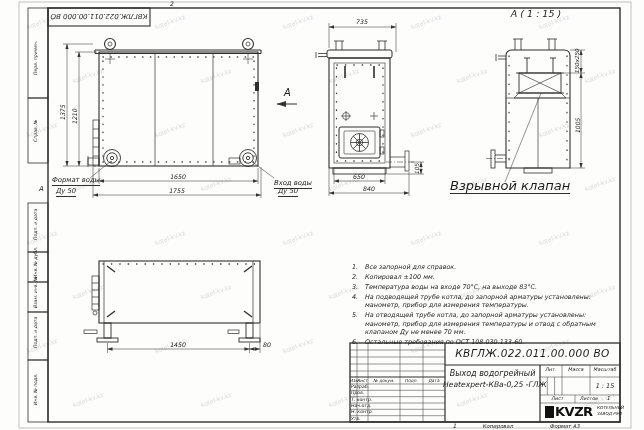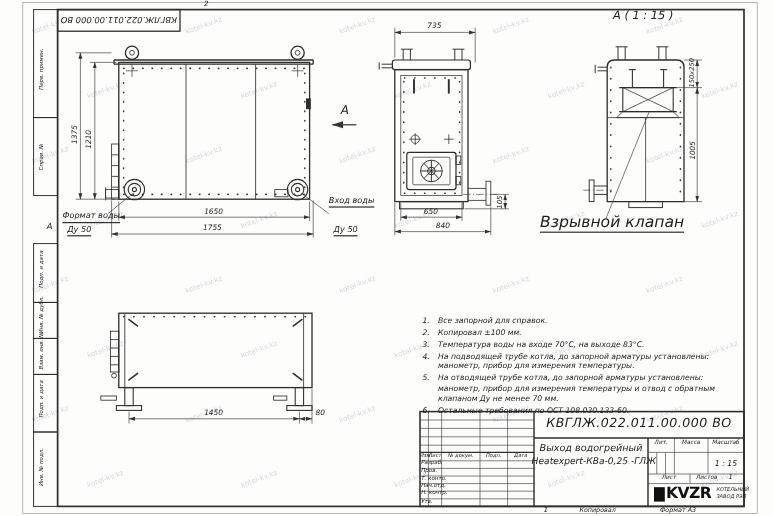--- a/index.html
+++ b/index.html
@@ -352,21 +352,21 @@
   <div class="t rot" style="left:34px;top:308px;font-size:4.6px;">Взам. инв. №</div>
   <div class="t rot" style="left:34px;top:348px;font-size:4.6px;">Подп. и дата</div>
   <div class="t rot" style="left:34px;top:405px;font-size:4.6px;">Инв. № подл.</div>
 
   <div class="t rot" style="left:60px;top:120px;font-size:6.2px;">1375</div>
   <div class="t rot" style="left:72px;top:124px;font-size:6.2px;">1210</div>
   <div class="t ctr" style="left:158px;top:174px;width:40px;font-size:6.2px;">1650</div>
   <div class="t ctr" style="left:157px;top:188px;width:40px;font-size:6.2px;">1755</div>
   <div class="t ul" style="left:52px;top:177px;font-size:6.8px;">Формат воды</div>
   <div class="t ul" style="left:56px;top:188px;font-size:6.8px;">Ду 50</div>
-  <div class="t ul" style="left:274px;top:164px;font-size:6.8px;">Вход воды</div>
+  <div class="t ul" style="left:274px;top:180px;font-size:6.8px;">Вход воды</div>
   <div class="t ul" style="left:278px;top:188px;font-size:6.8px;">Ду 50</div>
   <div class="t" style="left:284px;top:88px;font-size:10px;">А</div>
 
   <div class="t ctr" style="left:347px;top:19px;width:30px;font-size:6.2px;">735</div>
   <div class="t ctr" style="left:344px;top:174px;width:30px;font-size:6.2px;">650</div>
   <div class="t ctr" style="left:354px;top:186px;width:30px;font-size:6.2px;">840</div>
   <div class="t rot" style="left:415px;top:174px;font-size:5.8px;">105</div>
 
   <div class="t ctr" style="left:500px;top:9px;width:72px;font-size:9.5px;">А ( 1 : 15 )</div>
   <div class="t rot" style="left:575px;top:73px;font-size:5.6px;">150х250</div>

